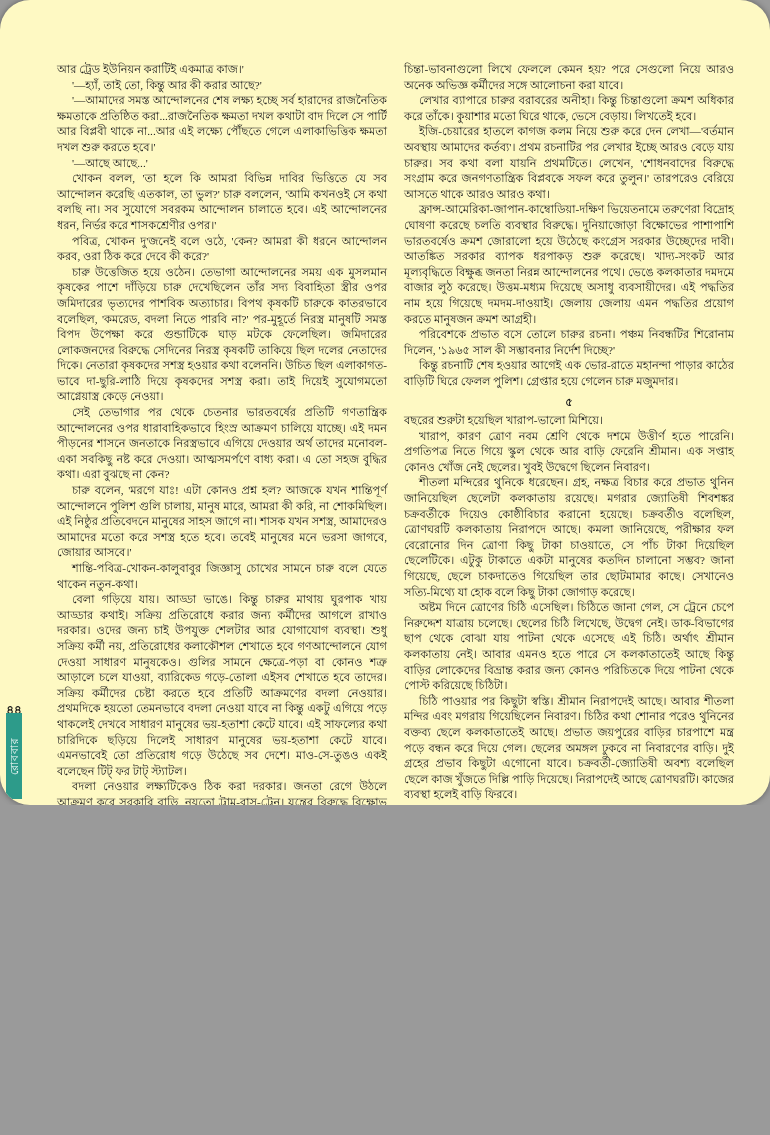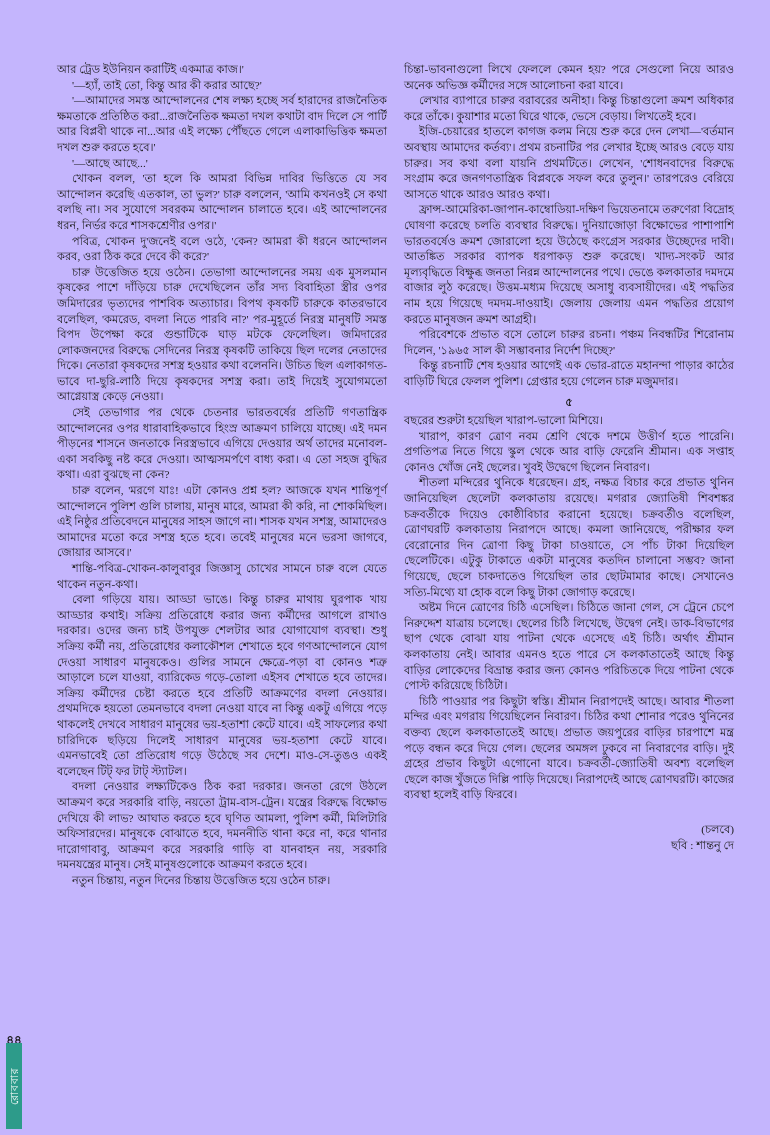--- a/index.html
+++ b/index.html
@@ -1,24 +1,25 @@
 <!DOCTYPE html>
 <html><head>
 <meta charset="utf-8">
 <style>
   html, body { margin: 0; padding: 0; }
   body { background: #9a9a9a; font-family: "Liberation Serif", serif; }
   .page {
     position: relative;
     width: 770px;
-    height: 1135px;
+    height: 805px;
     margin: 0 auto;
-    background: #c4b5fd;
+    background: #fef9c3;
     overflow: hidden;
     box-shadow: 0 0 6px rgba(0,0,0,.4);
+    border-radius: 30px;
   }
   .content {
     position: absolute;
     top: 62px;
     left: 57px;
     display: flex;
     gap: 17px;
   }
   .column {
     width: 330px;

